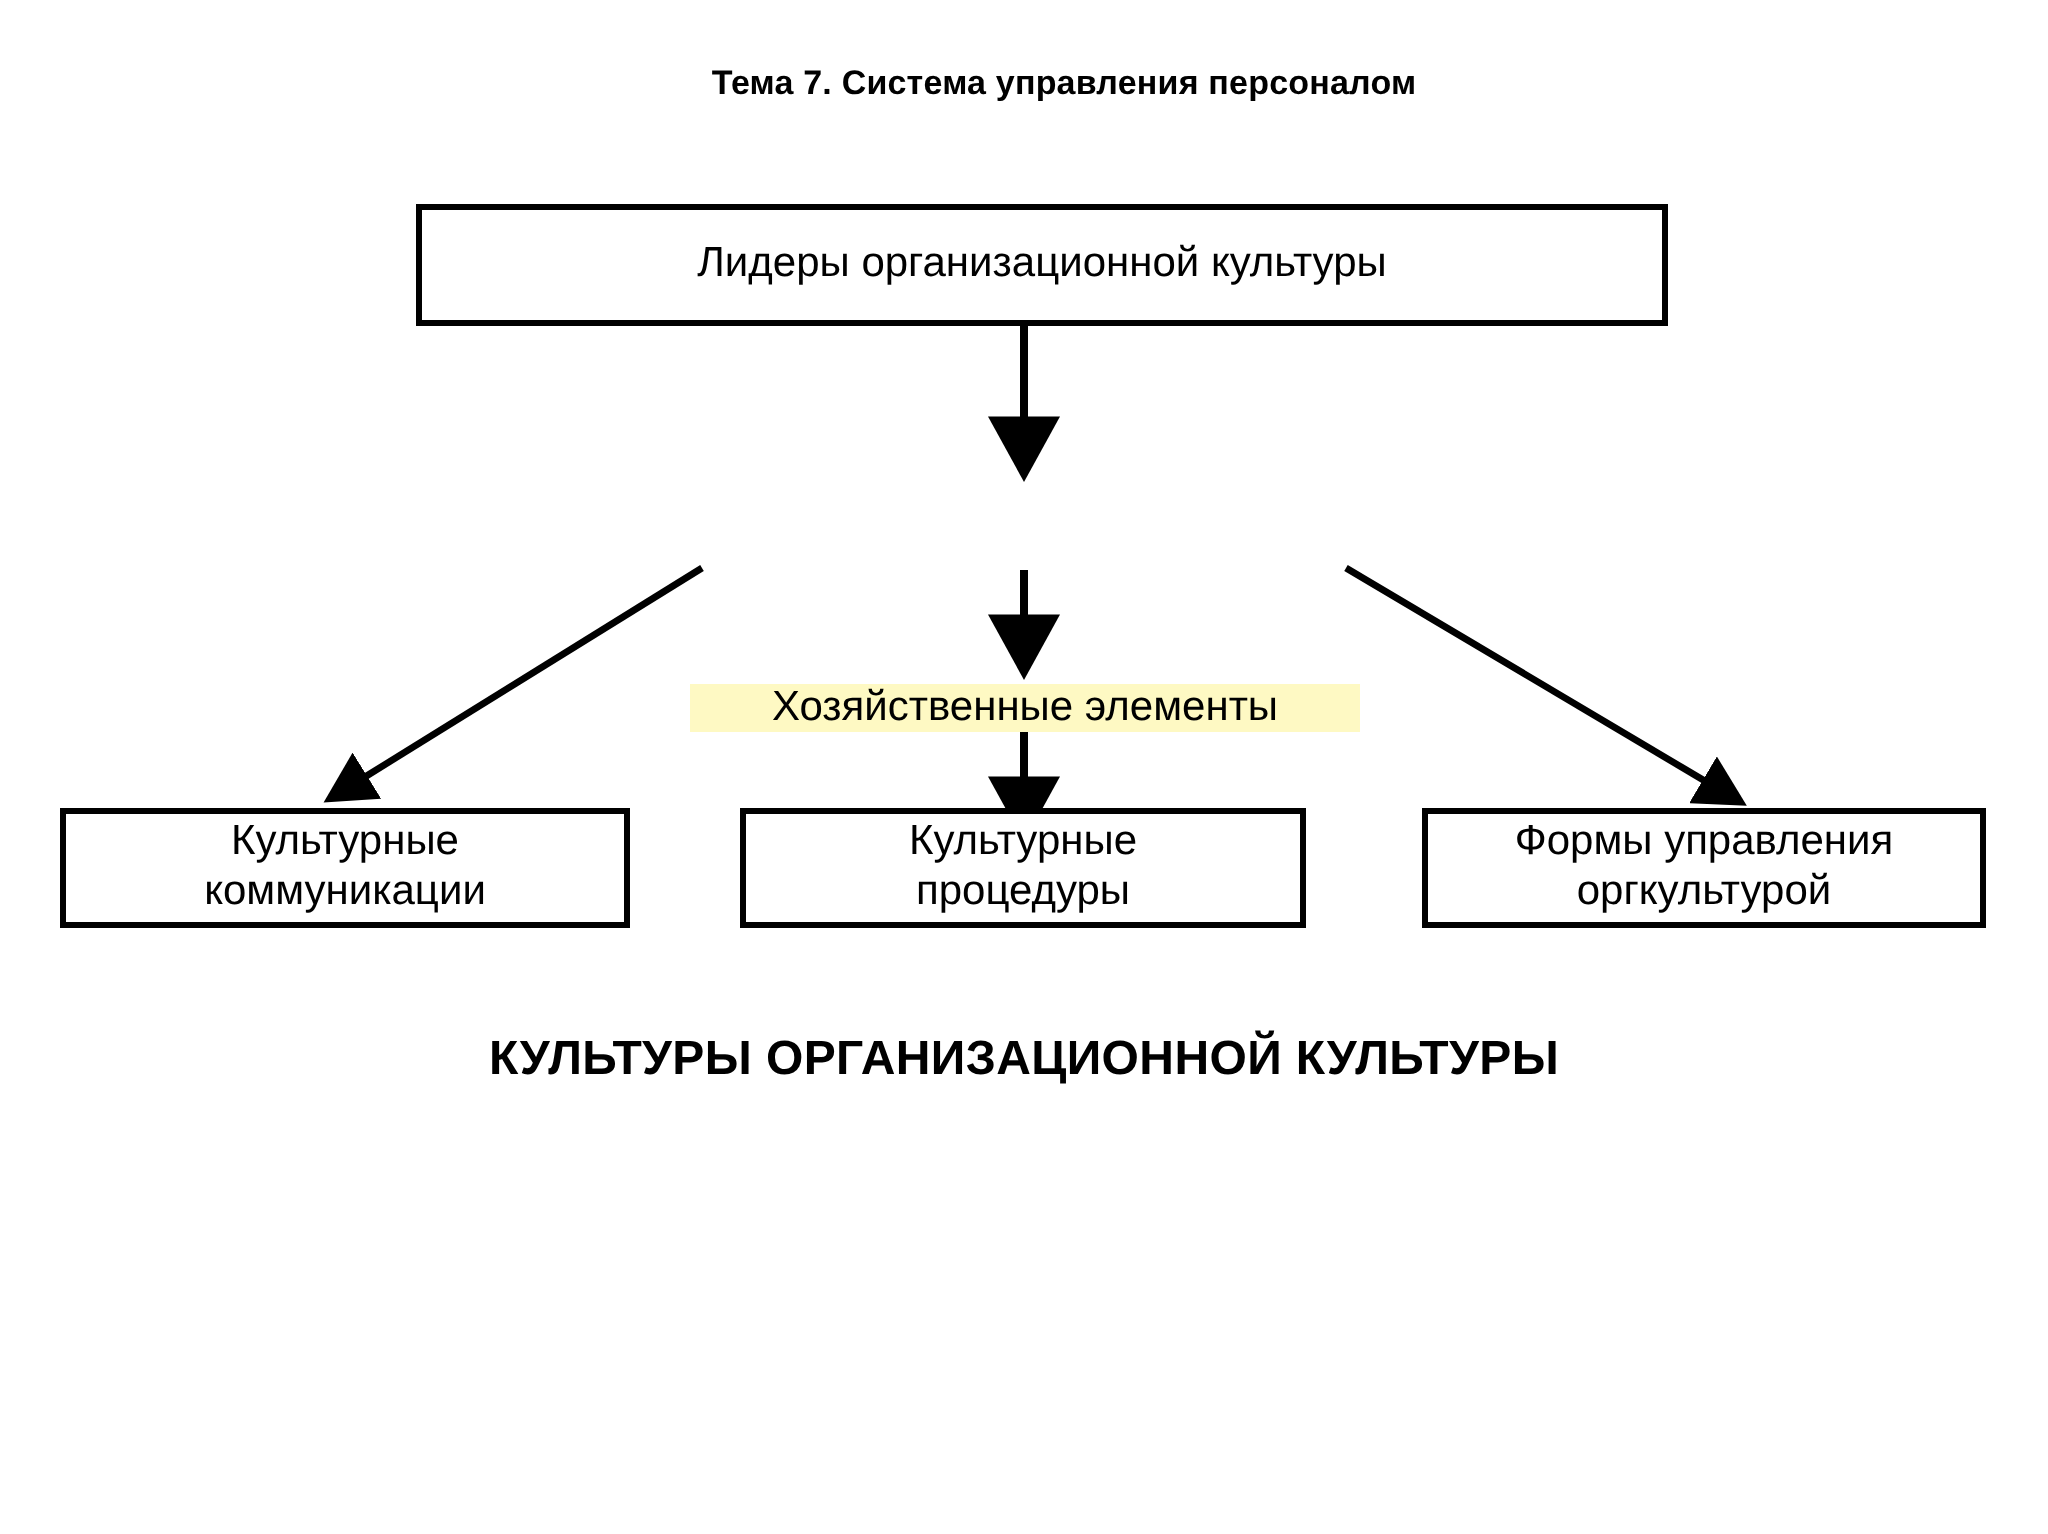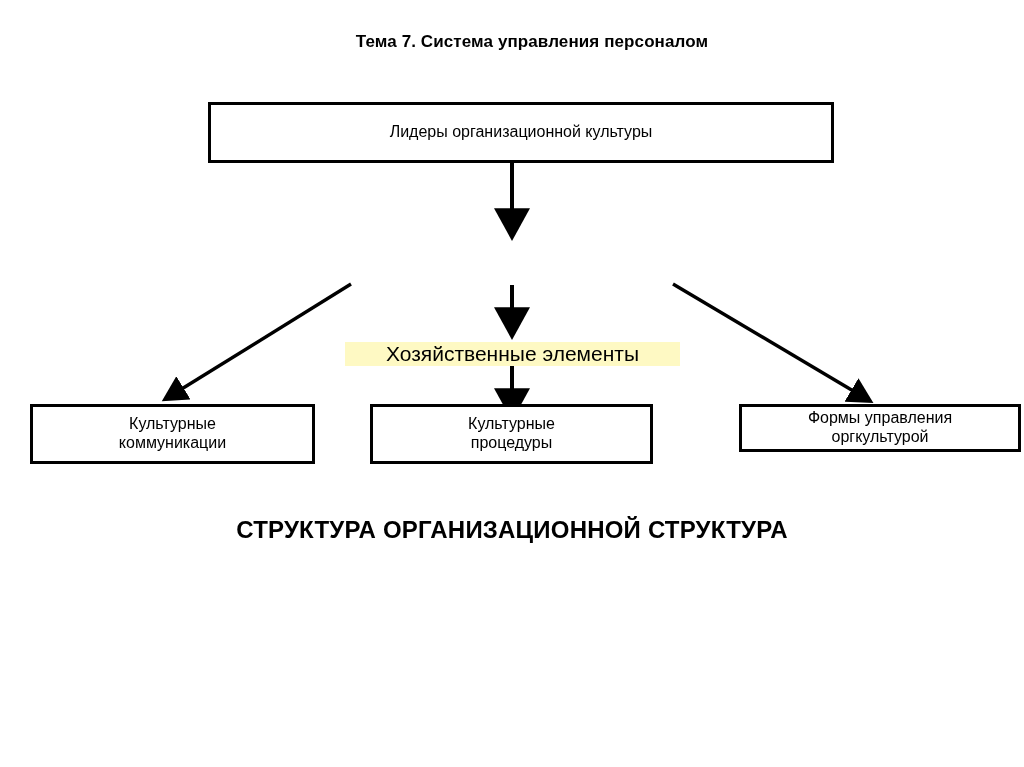--- a/index.html
+++ b/index.html
@@ -37,21 +37,21 @@
   .node {
     position: absolute;
     box-sizing: border-box;
     border: 3px solid #000000;
     background: #ffffff;
     display: flex;
     align-items: center;
     justify-content: center;
     text-align: center;
     line-height: 1.18;
-    font-size: 16px;
+    font-size: 21px;
     font-weight: normal;
     z-index: 3;
   }
   .node .node-label {
     display: block;
     padding: 0 6px;
     white-space: pre-line;
   }
 
   
@@ -76,22 +76,21 @@
   #node-proc {
     left: 370px;
     top: 404px;
     width: 283px;
     height: 60px;
   }
   #node-forms {
     left: 711px;
     top: 404px;
     width: 282px;
-    height: 48px;
-    margin-left: 28px;
+    height: 60px;
   }
 
   
   .mid-label {
     position: absolute;
     left: 345px;
     top: 342px;
     width: 335px;
     text-align: center;
     font-size: 21px;
@@ -177,15 +176,15 @@
   <div class="node" id="node-proc">
     <span class="node-label">Культурные
 процедуры</span>
   </div>
 
   <div class="node" id="node-forms">
     <span class="node-label">Формы управления
 оргкультурой</span>
   </div>
 
-  <div class="caption">СТРУКТУРА ОРГАНИЗАЦИОННОЙ СТРУКТУРА</div>
+  <div class="caption">КУЛЬТУРЫ ОРГАНИЗАЦИОННОЙ КУЛЬТУРЫ</div>
 
 </div>
 
 </body></html>

